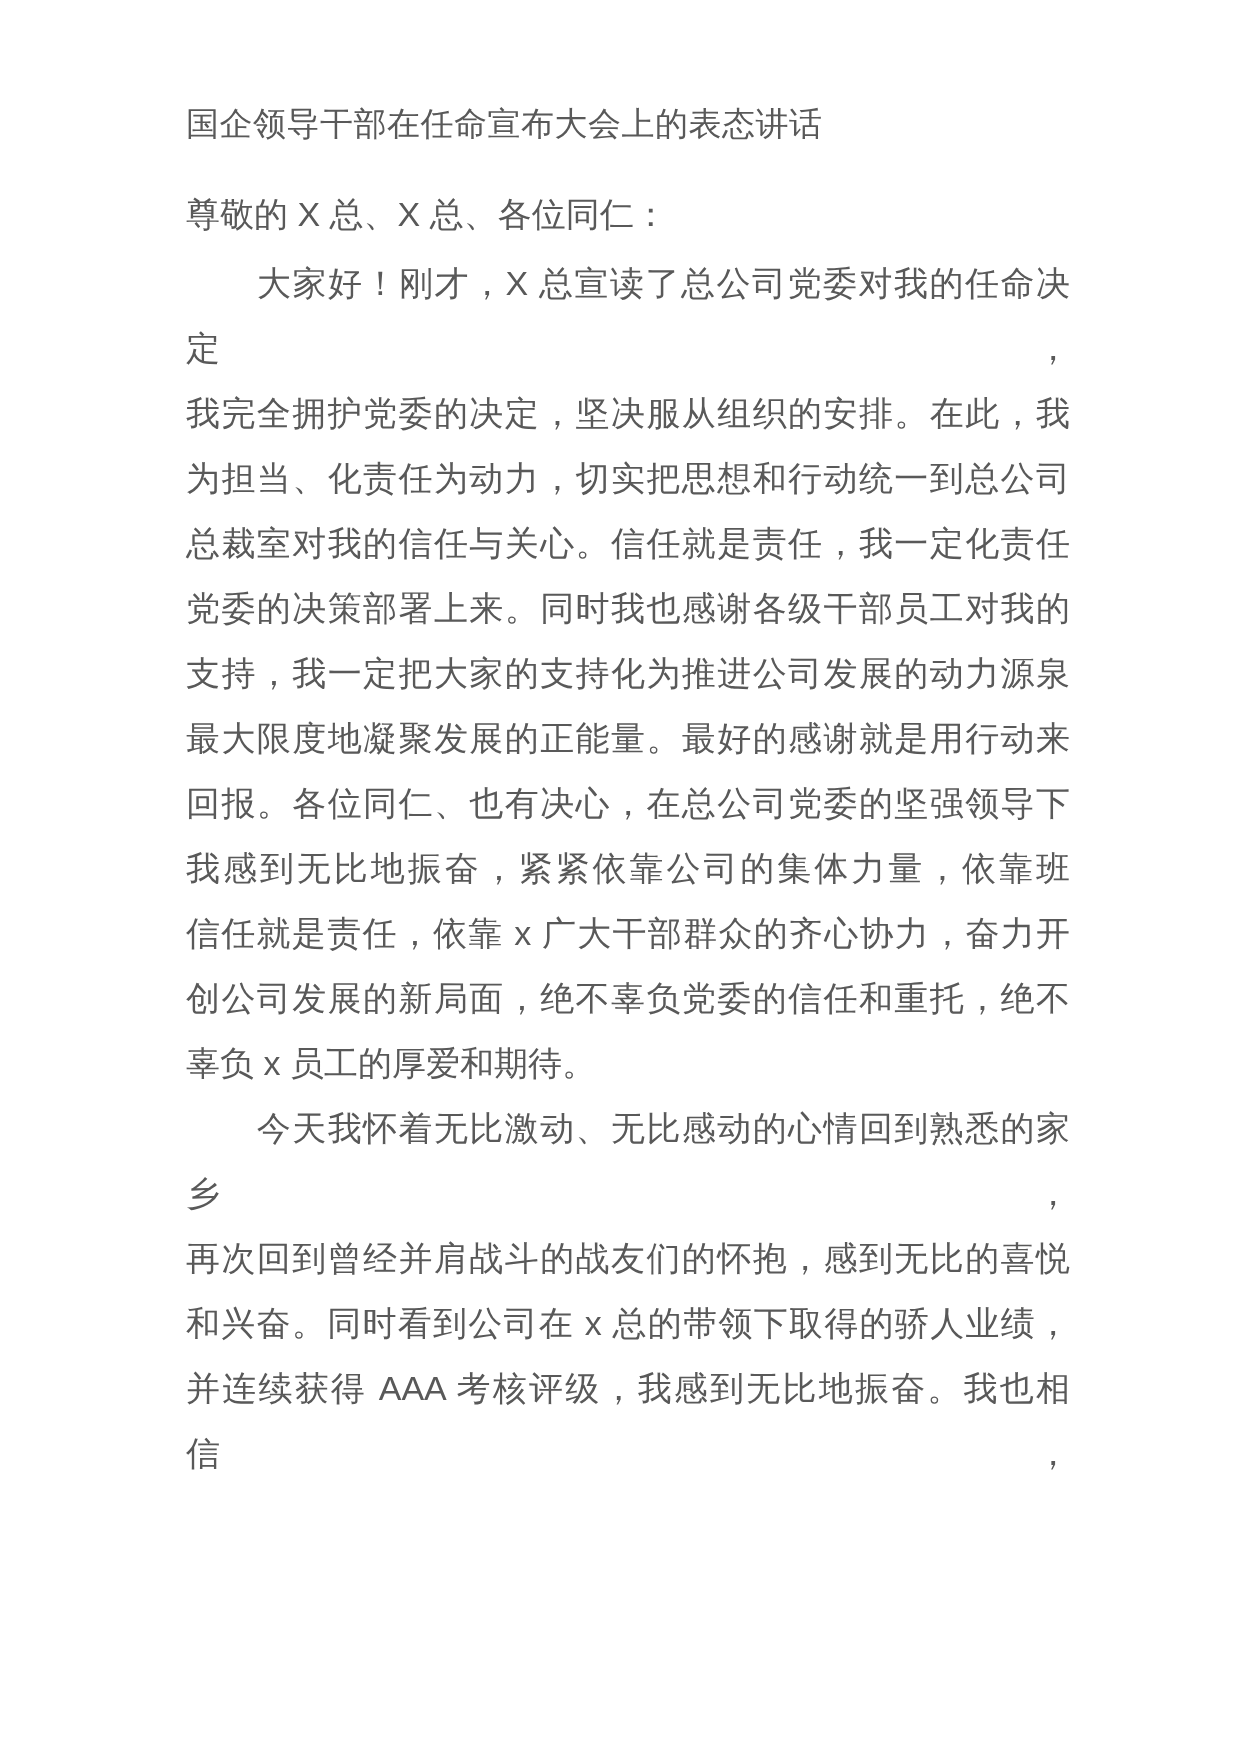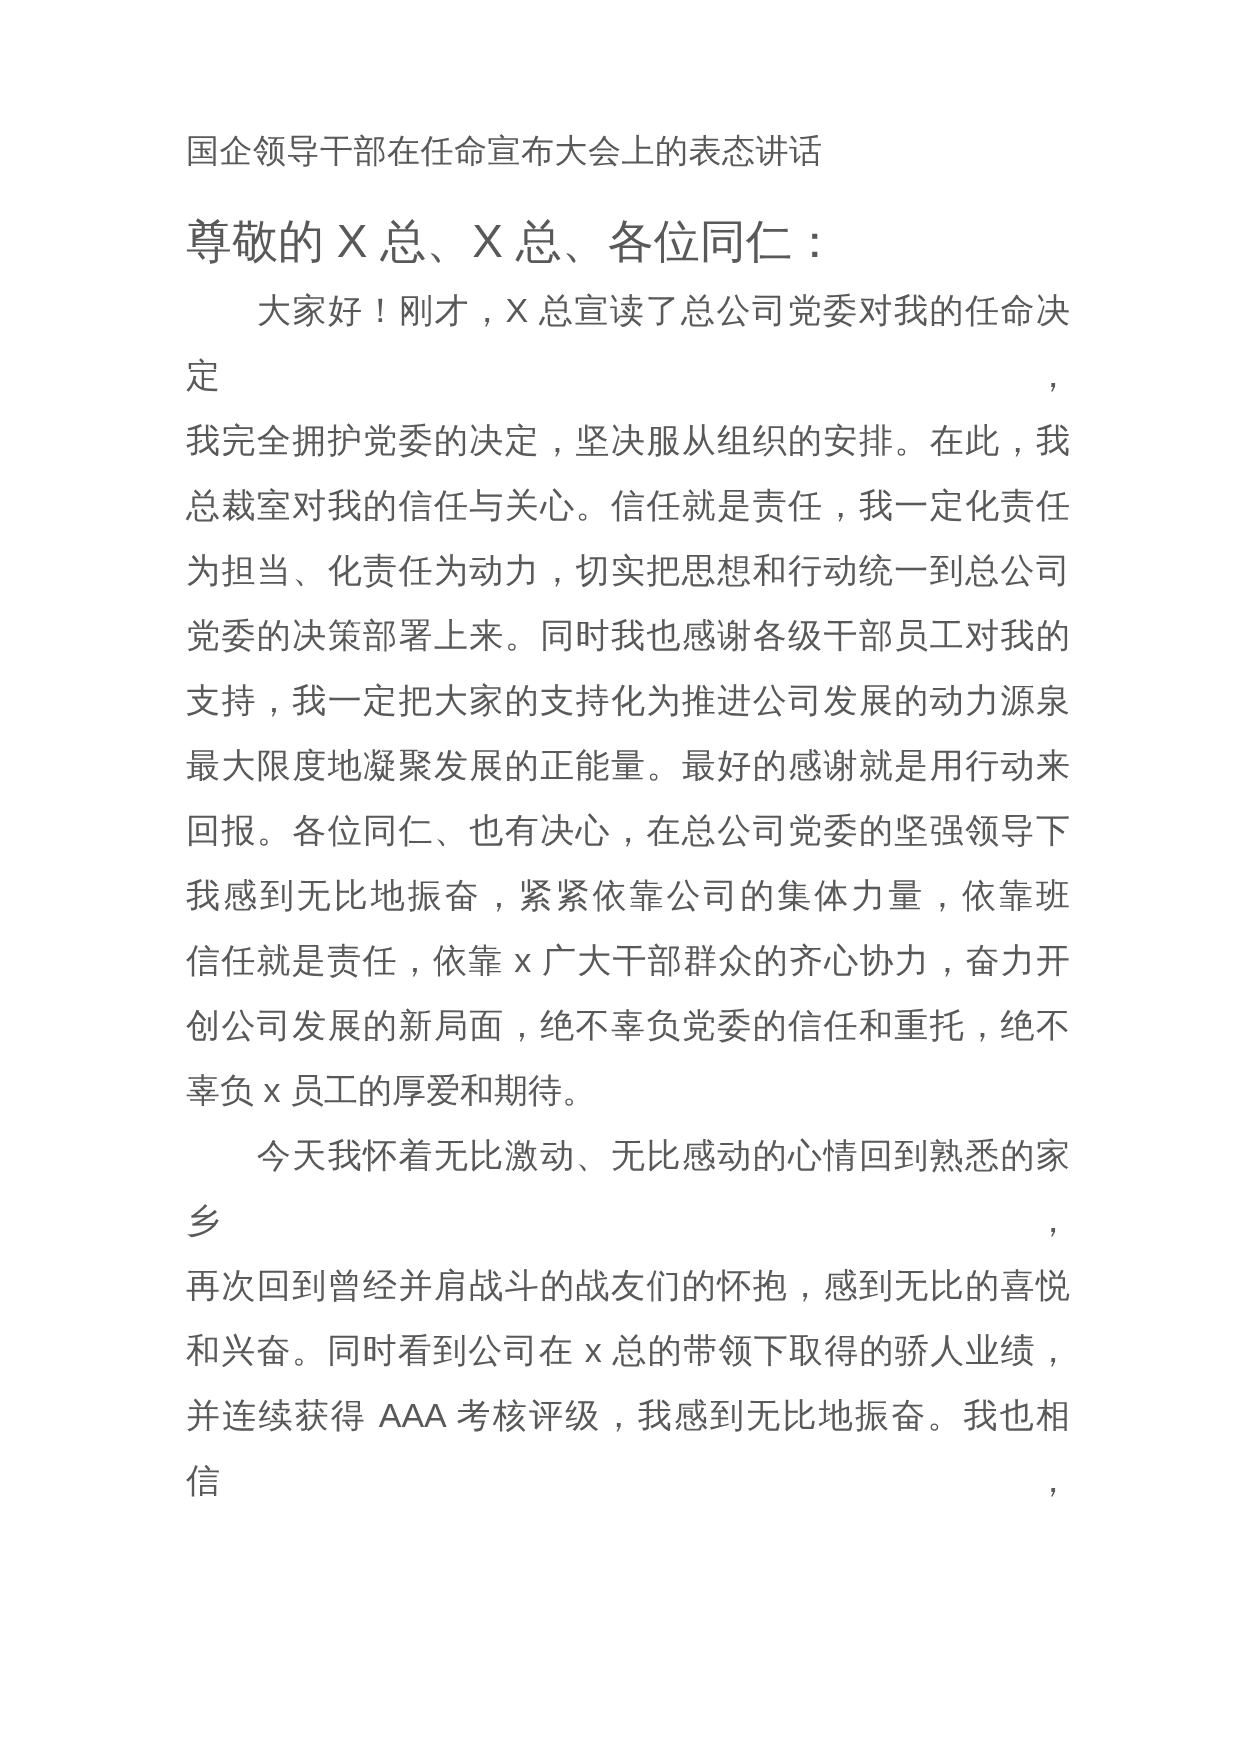--- a/index.html
+++ b/index.html
@@ -11,33 +11,33 @@
     width: 1240px;
     height: 1754px;
     overflow: hidden;
     font-family: "Liberation Sans", "DejaVu Sans", sans-serif;
   }
   .doc-page {
     box-sizing: border-box;
     width: 1240px;
     height: 1754px;
     background: #ffffff;
-    padding: 119px 170px 0 186px;
+    padding: 92px 170px 0 186px;
     color: #595959;
   }
   .doc-title {
     font-size: 33px;
     line-height: 64px;
     letter-spacing: 0.5px;
     margin: 0 0 26px 0;
     font-weight: normal;
     white-space: nowrap;
   }
   .doc-salutation {
-    font-size: 46px;
+    font-size: 34px;
     line-height: 64px;
     margin: 0 0 5px 0;
     white-space: nowrap;
   }
   .doc-paragraph {
     margin: 0;
   }
   .doc-line {
     width: 884px;
     font-size: 34px;
@@ -57,22 +57,22 @@
 
 <div class="doc-page">
 
   <h1 class="doc-title">国企领导干部在任命宣布大会上的表态讲话</h1>
 
   <div class="doc-salutation">尊敬的 X 总、X 总、各位同仁：</div>
 
   <div class="doc-paragraph">
     <div class="doc-line">　　大家好！刚才，X 总宣读了总公司党委对我的任命决定，</div>
     <div class="doc-line">我完全拥护党委的决定，坚决服从组织的安排。在此，我</div>
+    <div class="doc-line">为担当、化责任为动力，切实把思想和行动统一到总公司</div>
     <div class="doc-line">总裁室对我的信任与关心。信任就是责任，我一定化责任</div>
-    <div class="doc-line">为担当、化责任为动力，切实把思想和行动统一到总公司</div>
     <div class="doc-line">党委的决策部署上来。同时我也感谢各级干部员工对我的</div>
     <div class="doc-line">支持，我一定把大家的支持化为推进公司发展的动力源泉</div>
     <div class="doc-line">最大限度地凝聚发展的正能量。最好的感谢就是用行动来</div>
     <div class="doc-line">回报。各位同仁、也有决心，在总公司党委的坚强领导下</div>
     <div class="doc-line">我感到无比地振奋，紧紧依靠公司的集体力量，依靠班</div>
     <div class="doc-line">信任就是责任，依靠 x 广大干部群众的齐心协力，奋力开</div>
     <div class="doc-line">创公司发展的新局面，绝不辜负党委的信任和重托，绝不</div>
     <div class="doc-line short-line">辜负 x 员工的厚爱和期待。</div>
   </div>
 

